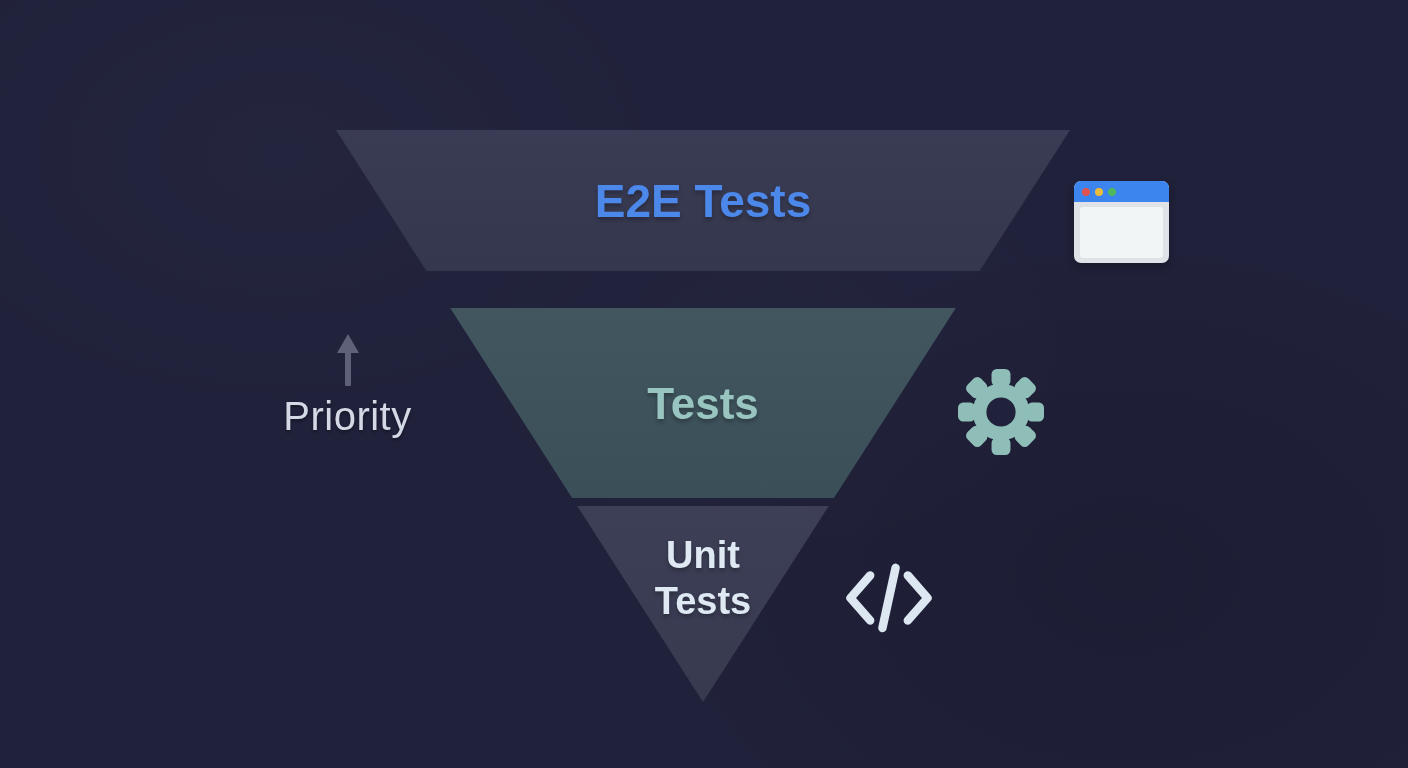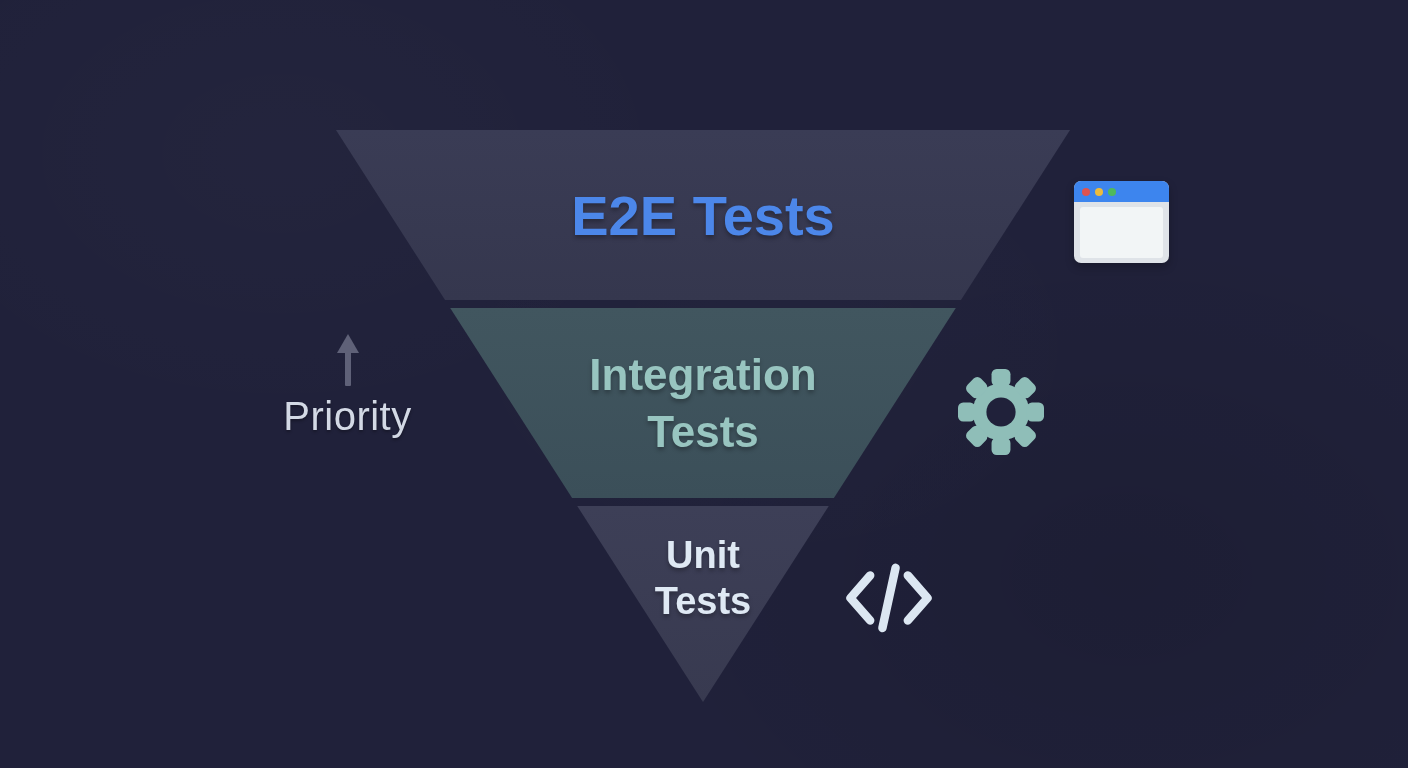--- a/index.html
+++ b/index.html
@@ -38,24 +38,24 @@
     display: flex;
     flex-direction: column;
     align-items: center;
     justify-content: center;
     text-align: center;
     font-weight: bold;
     text-shadow: 0 3px 4px rgba(0,0,0,0.28);
   }
   .band-e2e {
     top: 0;
-    height: 170px;
+    height: 141px;
     background: linear-gradient(180deg, #3a3c55 0%, #35374e 100%);
     color: #4c87ea;
-    font-size: 56px;
+    font-size: 46px;
   }
   .band-integration {
     top: 178px;
     height: 190px;
     background: linear-gradient(180deg, #41565f 0%, #3b4f59 100%);
     color: #98c5c0;
     font-size: 44px;
     line-height: 57px;
   }
   .band-unit {
@@ -133,21 +133,20 @@
 
 <div class="stage">
 
   <div class="pyramid">
 
     <div class="band band-e2e" style="color: rgb(76, 135, 234);">
       <span class="band-line">E2E Tests</span>
     </div>
 
     <div class="band band-integration" style="color: rgb(152, 197, 192);">
-      <span class="band-line">Integration</span>
       <span class="band-line">Tests</span>
     </div>
 
     <div class="band band-unit" style="color: rgb(223, 233, 244);">
       <span class="band-line">Unit</span>
       <span class="band-line">Tests</span>
     </div>
 
   </div>
 

